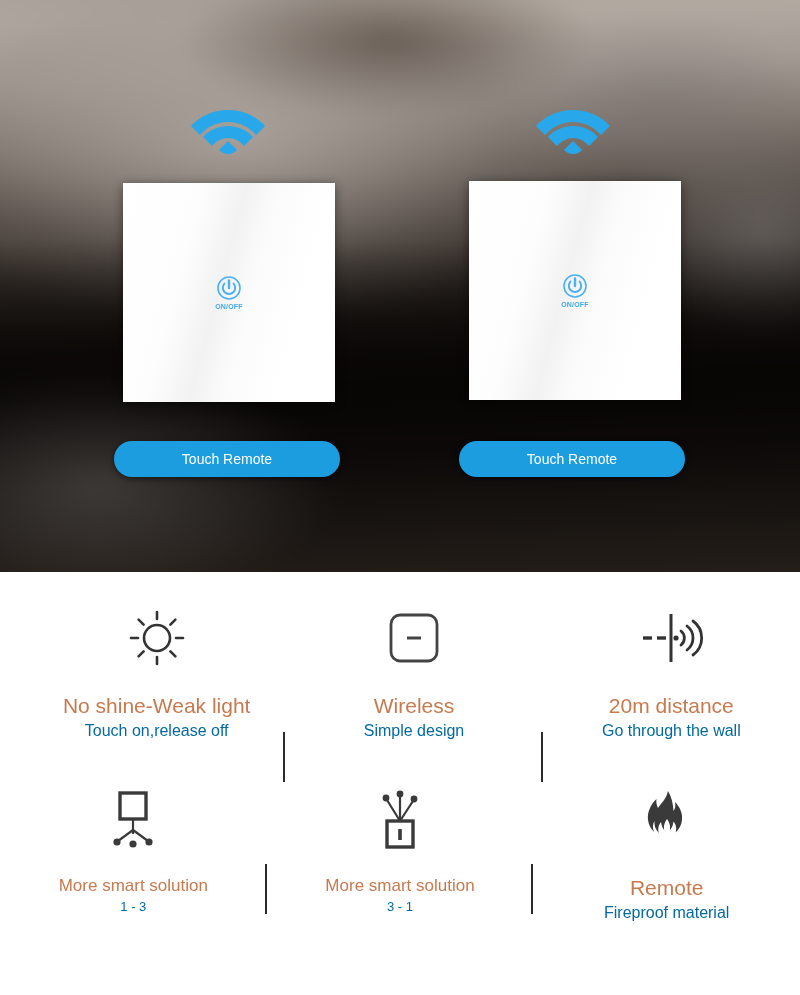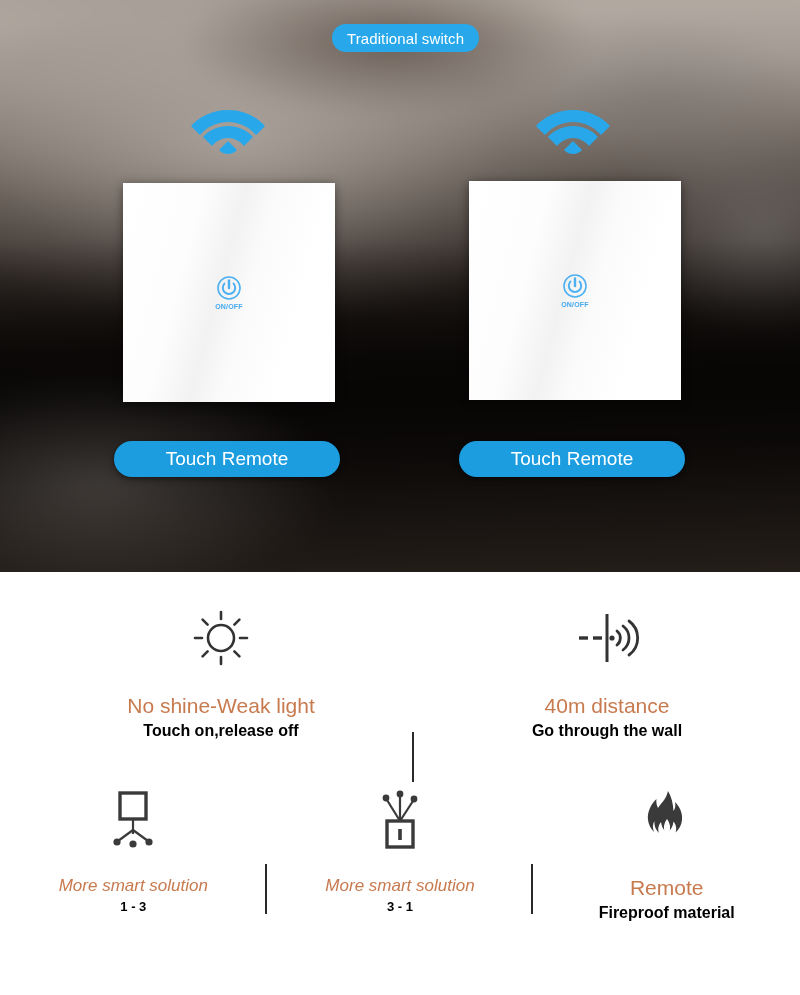--- a/index.html
+++ b/index.html
@@ -124,21 +124,21 @@
   .pill-touch {
     position: absolute;
     height: 36px;
     padding: 0 22px;
     display: flex;
     align-items: center;
     justify-content: center;
     background: #1b9de0;
     border-radius: 18px;
     color: #ffffff;
-    font-size: 19px;
+    font-size: 14px;
     white-space: nowrap;
     box-shadow: 0 2px 6px rgba(0,0,0,0.5);
   }
   .pill-touch.left  { left: 114px; top: 441px; width: 226px; padding: 0; }
   .pill-touch.right { left: 459px; top: 441px; width: 226px; padding: 0; }
 
   
   .features {
     position: absolute;
     left: 0;
@@ -170,49 +170,45 @@
   .feature .f-title {
     margin-top: 18px;
     font-size: 21px;
     color: #c87a4f;
     line-height: 1.15;
     white-space: nowrap;
   }
   .feature .f-sub {
     margin-top: 4px;
     font-size: 16px;
-    color: #000000;
+    color: #0369a1;
     line-height: 1.15;
     white-space: nowrap;
-    font-weight: bold;
-  }
-  .feature .f-title.sm { font-size: 17px; font-style: italic; }
+  }
+  .feature .f-title.sm { font-size: 17px; }
   .feature .f-sub.sm   { font-size: 13px; }
 
   
   .divider {
     position: absolute;
     right: 0;
     width: 2px;
     background: #2a2a2a;
   }
   .row1 .divider { top: 132px; height: 50px; }
   .row2 .divider { top: 82px;  height: 50px; }
   .feature:last-child .divider { display: none; }
 </style>
 </head>
 <body>
 
 <div class="hero">
   <div class="hero-photo"></div>
   <div class="hero-vignette"></div>
 
-  <div class="pill-traditional">
-    <span>Traditional switch</span>
-  </div>
 
   <div class="wifi left">
     <svg width="80" height="58" viewBox="0 0 80 58">
       <path d="M40 14 C24 14 11 21 3 30 L12 39 C19 31 29 26 40 26 C51 26 61 31 68 39 L77 30 C69 21 56 14 40 14 Z" fill="#28a8ea"></path>
       <path d="M40 30 C30 30 21 34 15 41 L24 50 C28 45 34 42 40 42 C46 42 52 45 56 50 L65 41 C59 34 50 30 40 30 Z" fill="#28a8ea"></path>
       <path d="M40 45 L31 54 C33.5 56.5 36.5 58 40 58 C43.5 58 46.5 56.5 49 54 Z" fill="#28a8ea"></path>
     </svg>
   </div>
 
   <div class="wifi right">
@@ -271,34 +267,45 @@
             <line x1="12.6" y1="49.4" x2="17.6" y2="44.4"></line>
             <line x1="44.4" y1="17.6" x2="49.4" y2="12.6"></line>
           </g>
         </svg>
       </div>
       <div class="f-title">No shine-Weak light</div>
       <div class="f-sub">Touch on,release off</div>
       <div class="divider"></div>
     </div>
 
+    <div class="feature">
+      <div class="icon-box">
+        <svg width="58" height="58" viewBox="0 0 58 58">
+          <rect x="6" y="6" width="46" height="46" rx="9" ry="9" fill="none" stroke="#444" stroke-width="2.8"></rect>
+          <line x1="22" y1="29" x2="36" y2="29" stroke="#444" stroke-width="3"></line>
+        </svg>
+      </div>
+      <div class="f-title">Wireless</div>
+      <div class="f-sub">Simple design</div>
+      <div class="divider"></div>
+    </div>
 
     <div class="feature">
       <div class="icon-box">
         <svg width="72" height="60" viewBox="0 0 72 60">
           <line x1="36" y1="6" x2="36" y2="54" stroke="#333" stroke-width="3"></line>
           <line x1="8" y1="30" x2="17" y2="30" stroke="#333" stroke-width="3.4" stroke-linecap="butt"></line>
           <line x1="22" y1="30" x2="31" y2="30" stroke="#333" stroke-width="3.4" stroke-linecap="butt"></line>
           <circle cx="41" cy="30" r="2.6" fill="#333"></circle>
           <path d="M46 23 A9 9 0 0 1 46 37" fill="none" stroke="#333" stroke-width="2.8" stroke-linecap="round"></path>
           <path d="M52 18 A15 15 0 0 1 52 42" fill="none" stroke="#333" stroke-width="2.8" stroke-linecap="round"></path>
           <path d="M58 13 A21 21 0 0 1 58 47" fill="none" stroke="#333" stroke-width="2.8" stroke-linecap="round"></path>
         </svg>
       </div>
-      <div class="f-title">40m distance</div>
+      <div class="f-title">20m distance</div>
       <div class="f-sub">Go through the wall</div>
       <div class="divider"></div>
     </div>
 
 
   </div>
 
   <div class="feature-row row2">
 
     <div class="feature">

